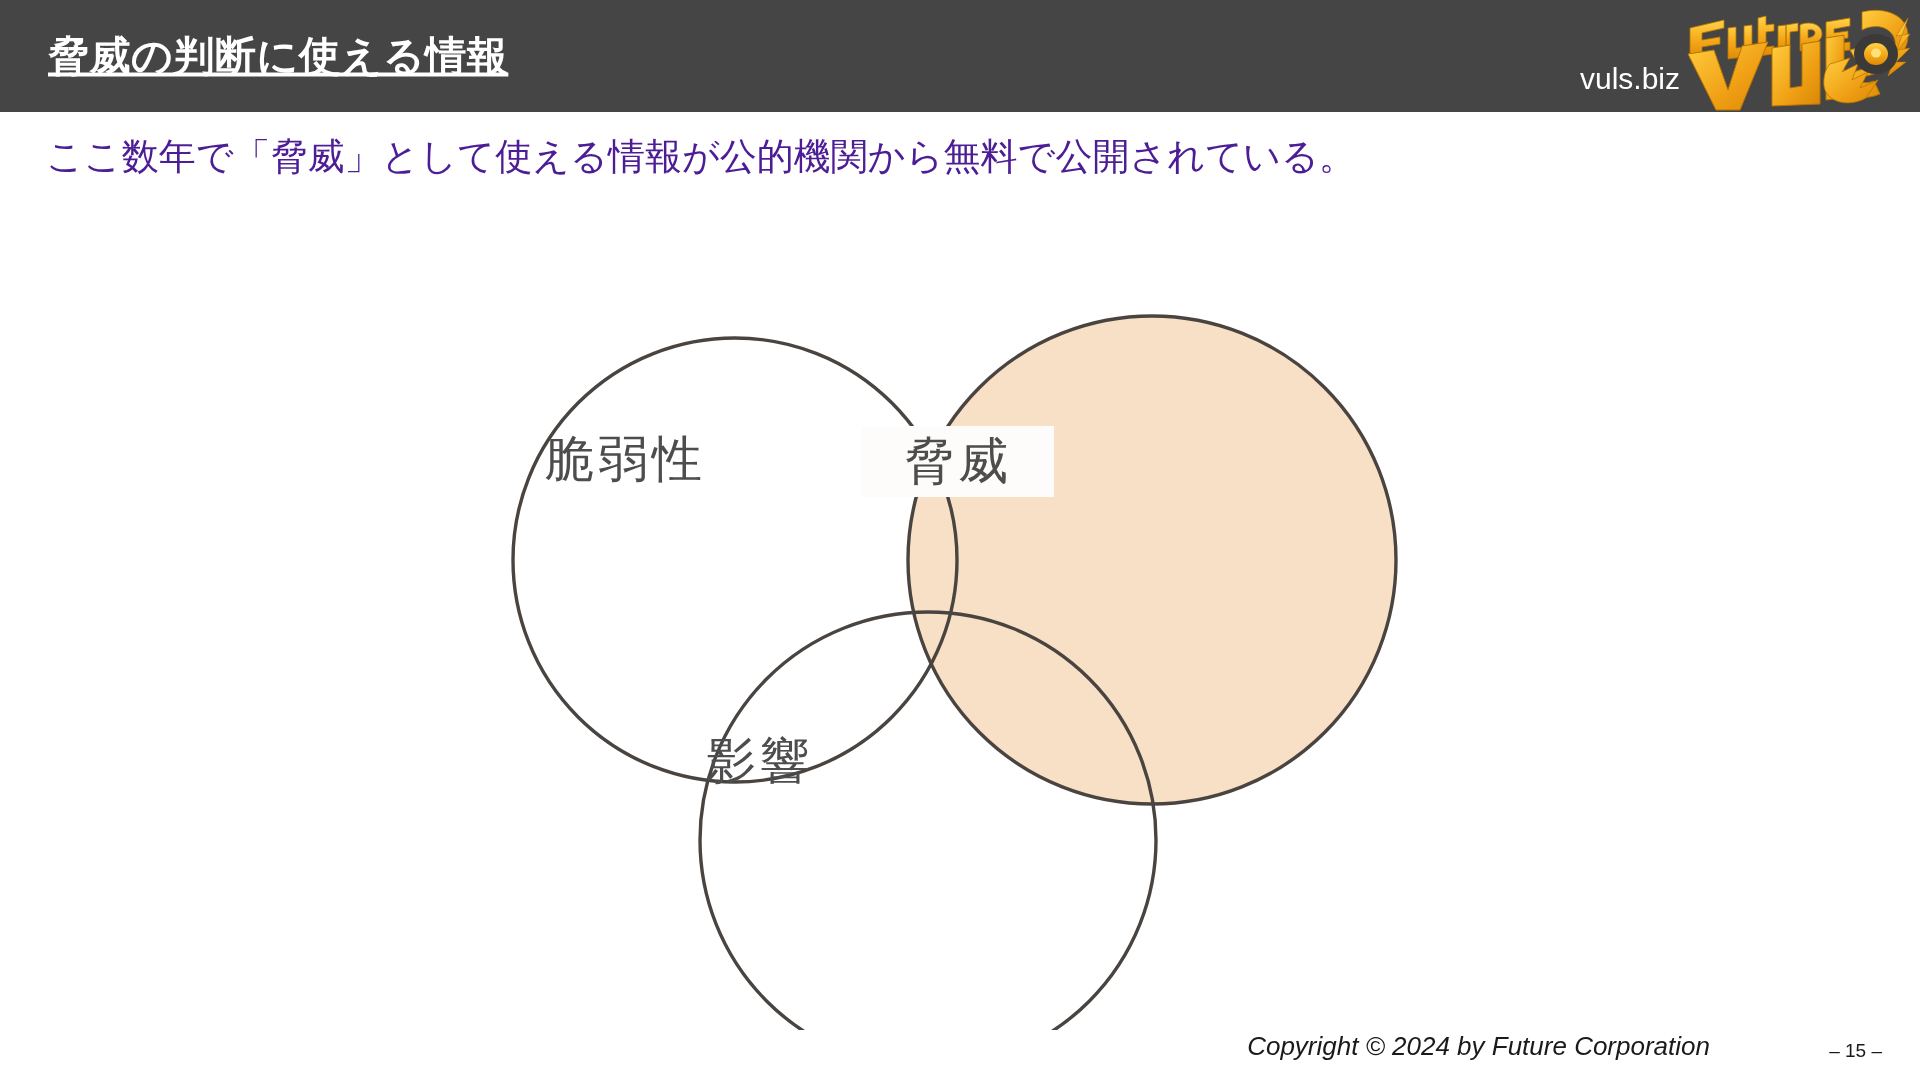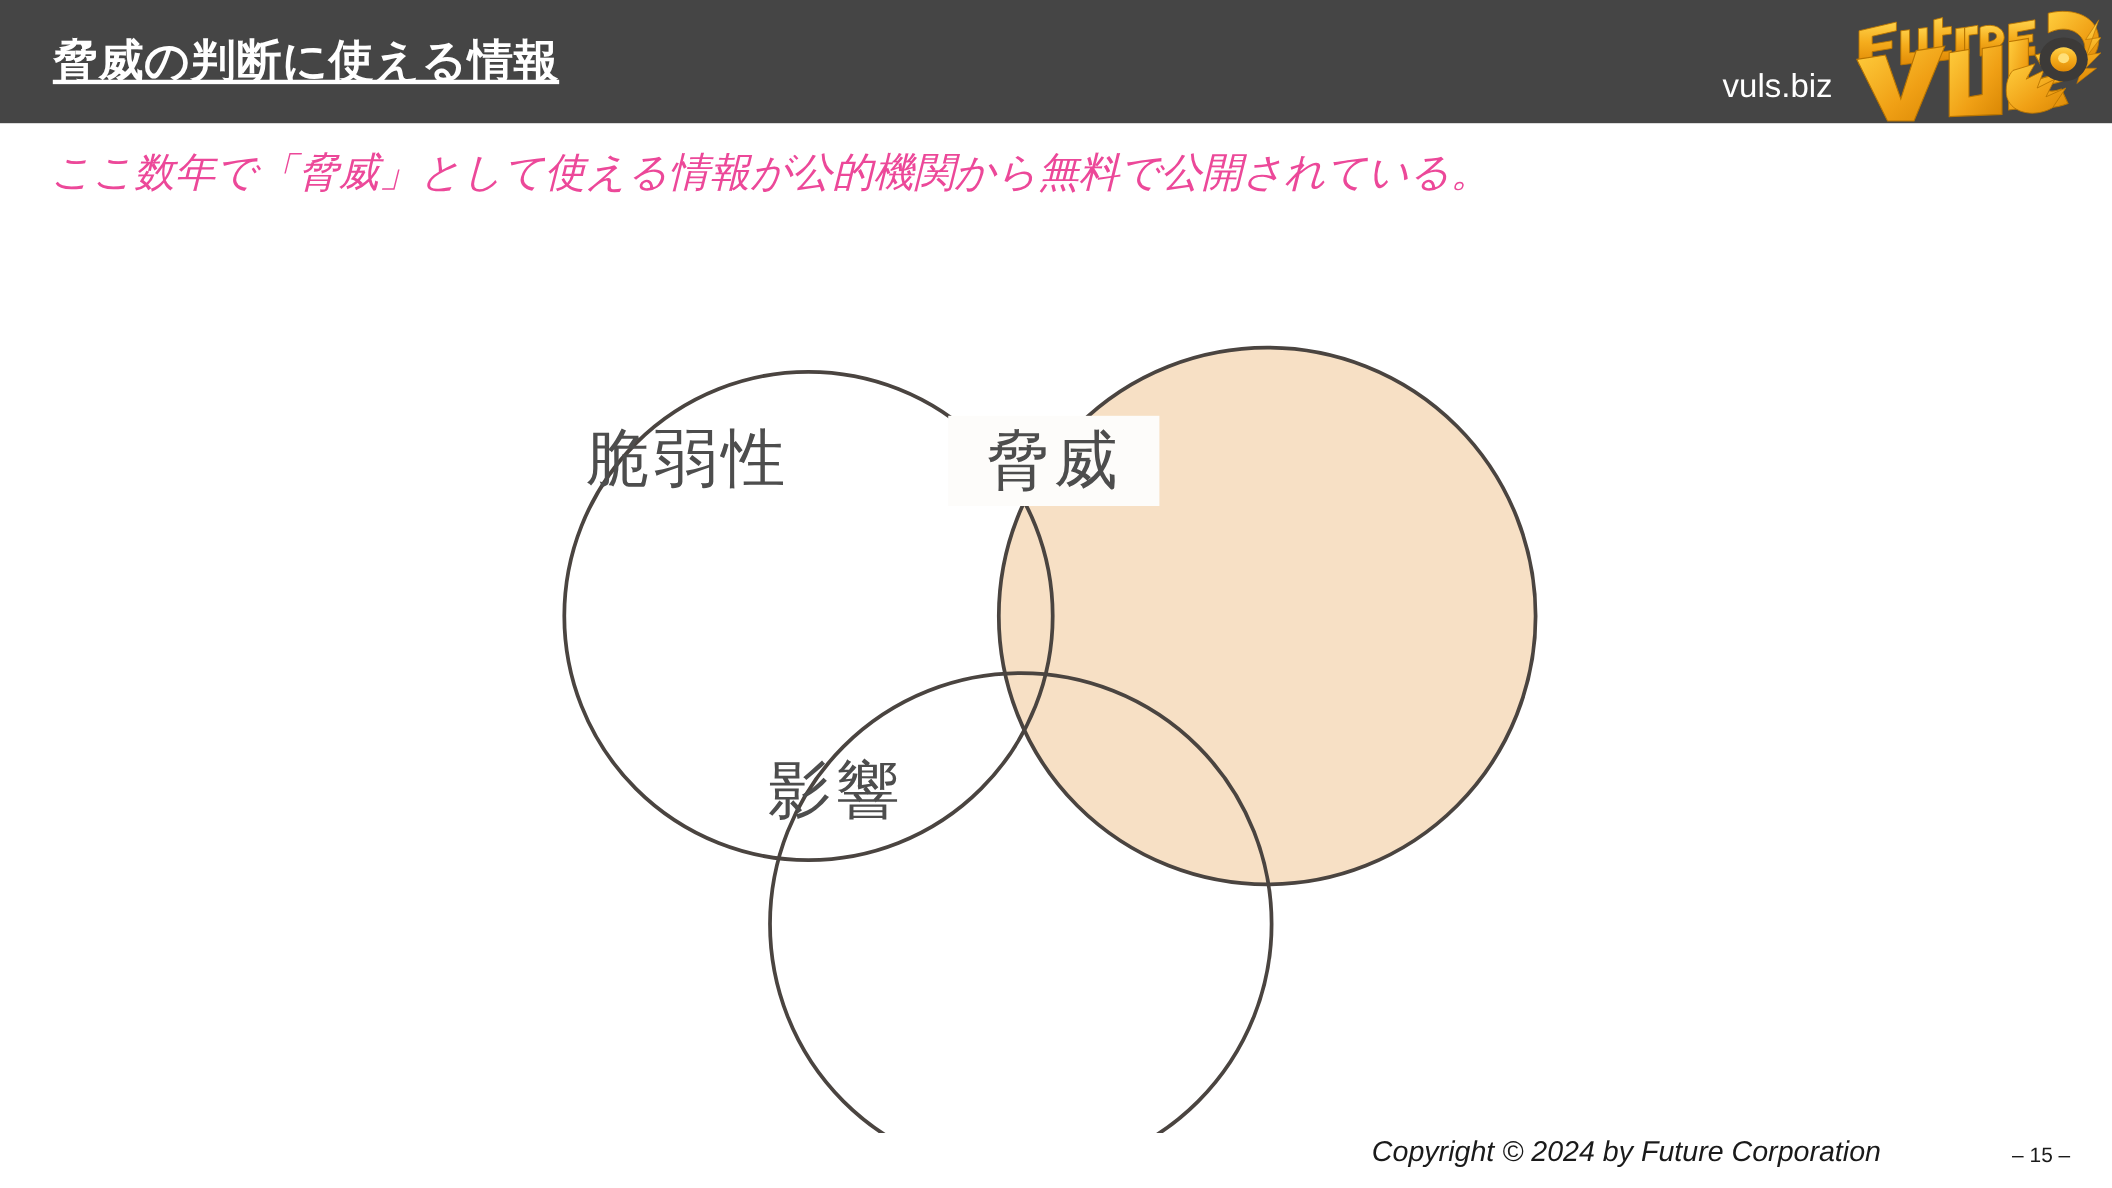--- a/index.html
+++ b/index.html
@@ -36,21 +36,20 @@
     white-space: nowrap;
     text-decoration: underline;
   }
   .header-right {
     position: absolute;
     right: 10px;
     top: 0;
     height: 112px;
     display: flex;
     align-items: flex-end;
-    gap: 14px;
   }
   .site-url {
     color: #ffffff;
     font-size: 30px;
     font-weight: normal;
     padding-bottom: 16px;
     white-space: nowrap;
   }
   .brand-logo {
     width: 230px;
@@ -58,45 +57,45 @@
     position: relative;
     display: block;
   }
 
   
   .lead-text {
     position: absolute;
     left: 46px;
     top: 132px;
     font-size: 37px;
-    color: #ec4899;
+    color: #4c1d95;
     letter-spacing: 0px;
     white-space: nowrap;
-    font-style: italic;
   }
 
   
   .venn-wrap {
     position: absolute;
     left: 0;
     top: 150px;
     width: 1920px;
     height: 880px;
   }
   .venn-svg {
     display: block;
     width: 1920px;
     height: 880px;
   }
   .venn-label {
     position: absolute;
-    font-size: 58px;
+    font-size: 50px;
     color: #4d4d4d;
     white-space: nowrap;
     letter-spacing: 4px;
+    margin-top: 48px;
   }
   .venn-label.lbl-vuln { left: 505px; top: 228px; width: 240px; text-align: center; }
   .venn-label.lbl-threat {
     left: 862px; top: 228px; width: 180px; text-align: center;
     background: #fdfcfa;
     padding: 2px 6px;
   }
   .venn-label.lbl-impact { left: 670px; top: 530px; width: 180px; text-align: center; }
 
   

